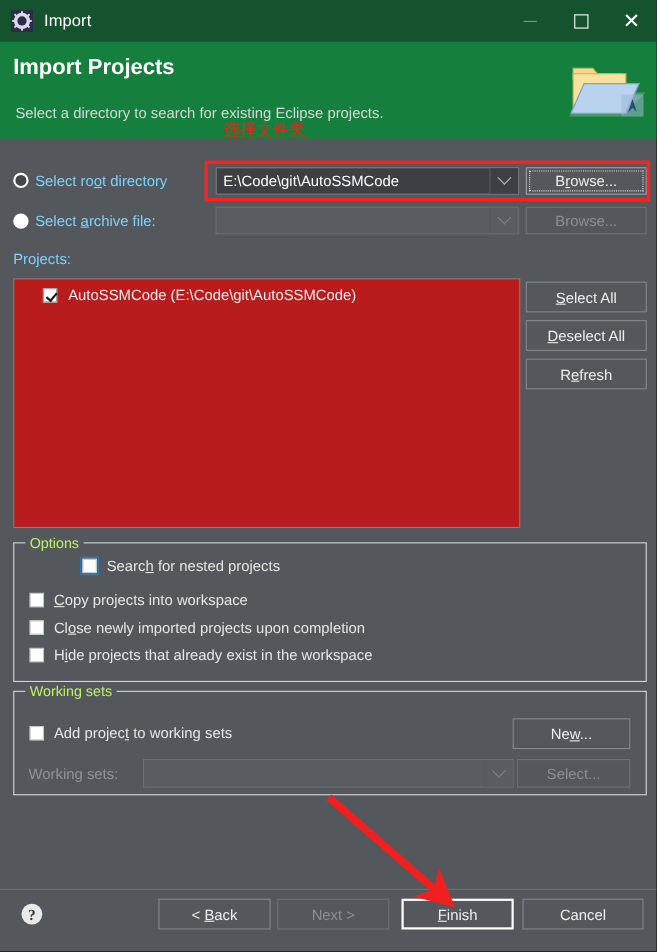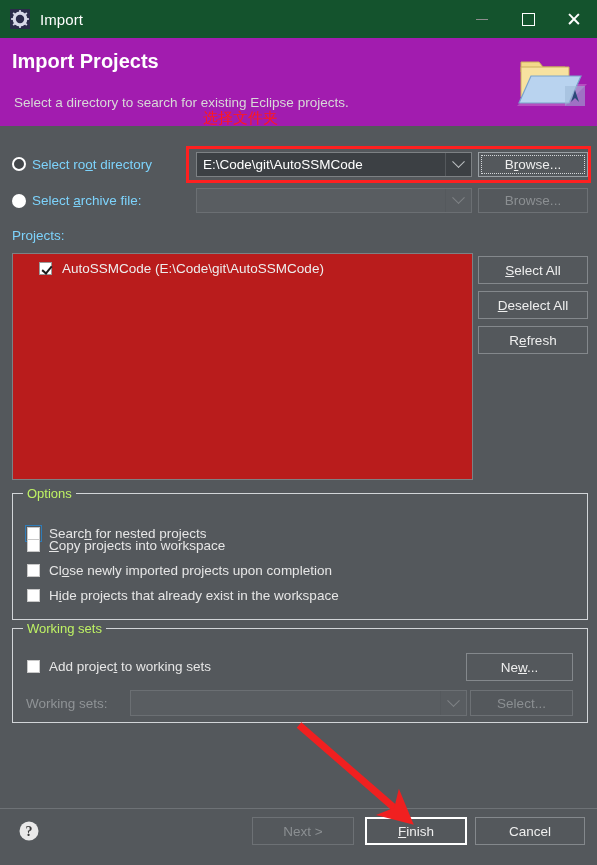--- a/index.html
+++ b/index.html
@@ -58,21 +58,21 @@
   .win-close-glyph {
     font-size: 19px; line-height: 19px; color: #ffffff;
     font-family: "DejaVu Sans", sans-serif;
   }
 
   
   #header {
     position: absolute;
     left: 0; top: 38px;
     width: 597px; height: 88px;
-    background: #a21caf;
+    background: #15803d;
     overflow: hidden;
   }
   #header-title {
     position: absolute;
     left: 12px; top: 12px;
     font-size: 20px;
     font-weight: bold;
     color: #ffffff;
   }
   #header-desc {
@@ -394,21 +394,21 @@
   <div class="btn" style="left:478px; top:291px; width:110px; height:28px;">
     <span><u>D</u>eselect All</span>
   </div>
   <div class="btn" style="left:478px; top:326px; width:110px; height:28px;">
     <span>R<u>e</u>fresh</span>
   </div>
 
   <div class="group" style="left:12px; top:493px; width:576px; height:127px;">
     <div class="group-title">Options</div>
 
-    <div class="opt-row" style="top:32px;">
+    <div class="opt-row" style="top:13px;margin-left:48px;">
       <div class="chk focused"></div>
       <div class="opt-label">Searc<u>h</u> for nested projects</div>
     </div>
 
     <div class="opt-row" style="top:44px;">
       <div class="chk"></div>
       <div class="opt-label"><u>C</u>opy projects into workspace</div>
     </div>
 
     <div class="opt-row" style="top:69px;">
@@ -450,20 +450,23 @@
 
   <div id="bottom-sep"></div>
 
   <div id="help-icon">
     <svg width="22" height="22" viewBox="0 0 22 22">
       <circle cx="11" cy="11" r="9.5" fill="#e9e9e9"></circle>
       <text x="11" y="16" font-family="Liberation Serif, serif" font-size="14" font-weight="bold" text-anchor="middle" fill="#3a3a3a">?</text>
     </svg>
   </div>
 
+  <div class="btn" style="left:144px; top:817px; width:102px; height:28px;">
+    <span>&lt; <u>B</u>ack</span>
+  </div>
   <div class="btn disabled" style="left:252px; top:817px; width:102px; height:28px;">
     <span>Next &gt;</span>
   </div>
   <div class="btn default-btn" style="left:365px; top:817px; width:102px; height:28px;">
     <span><u>F</u>inish</span>
   </div>
   <div class="btn" style="left:475px; top:817px; width:110px; height:28px;">
     <span>Cancel</span>
   </div>
 

